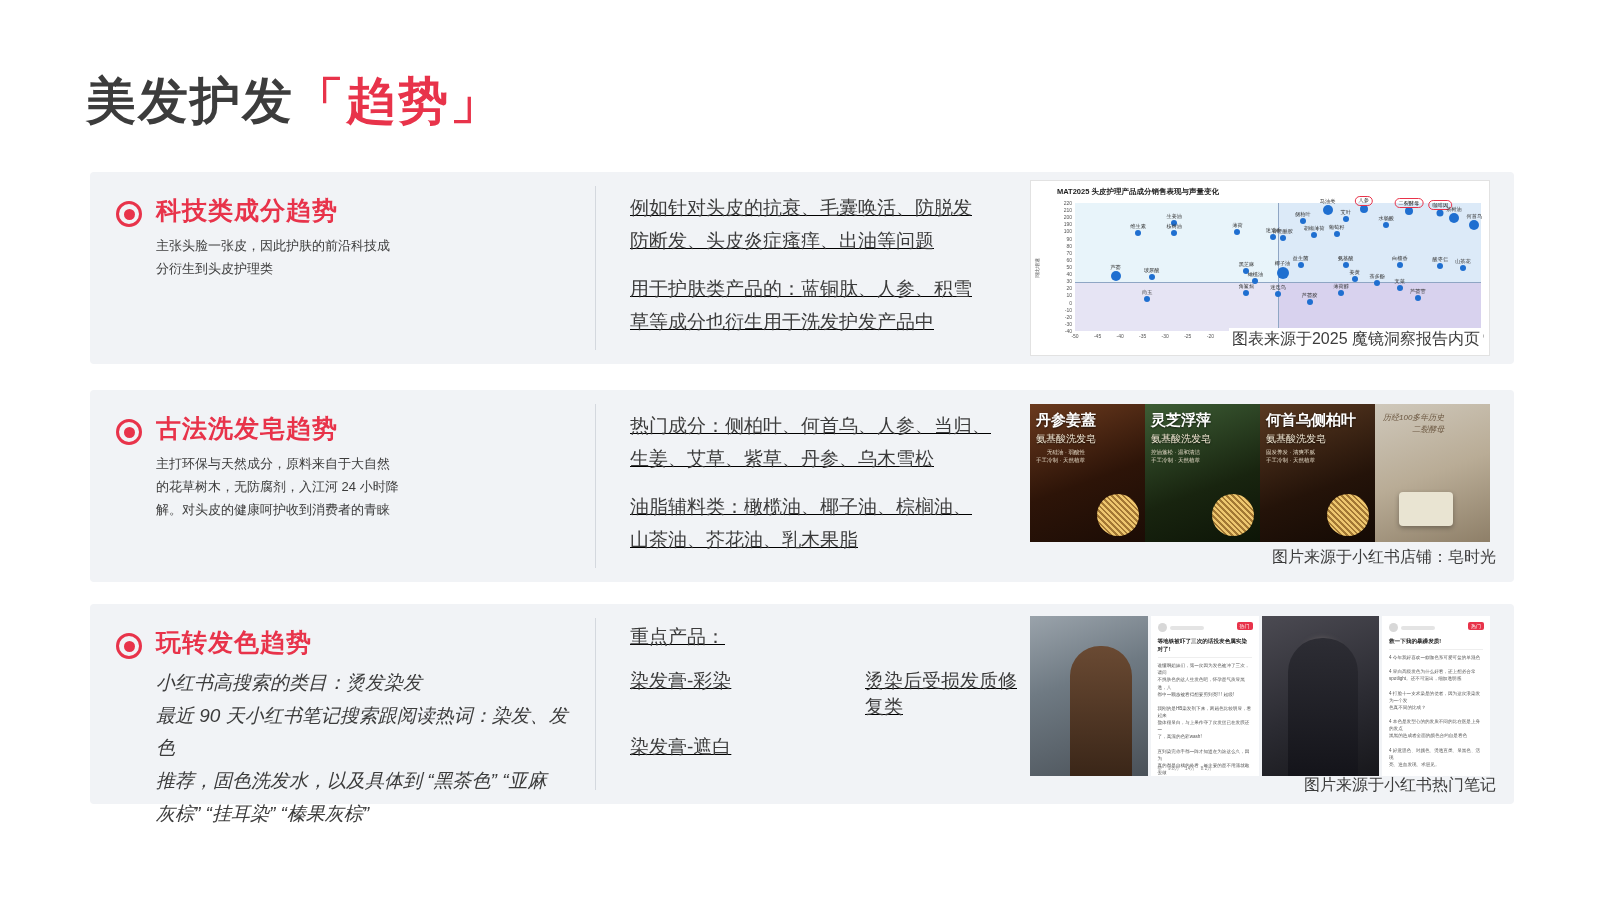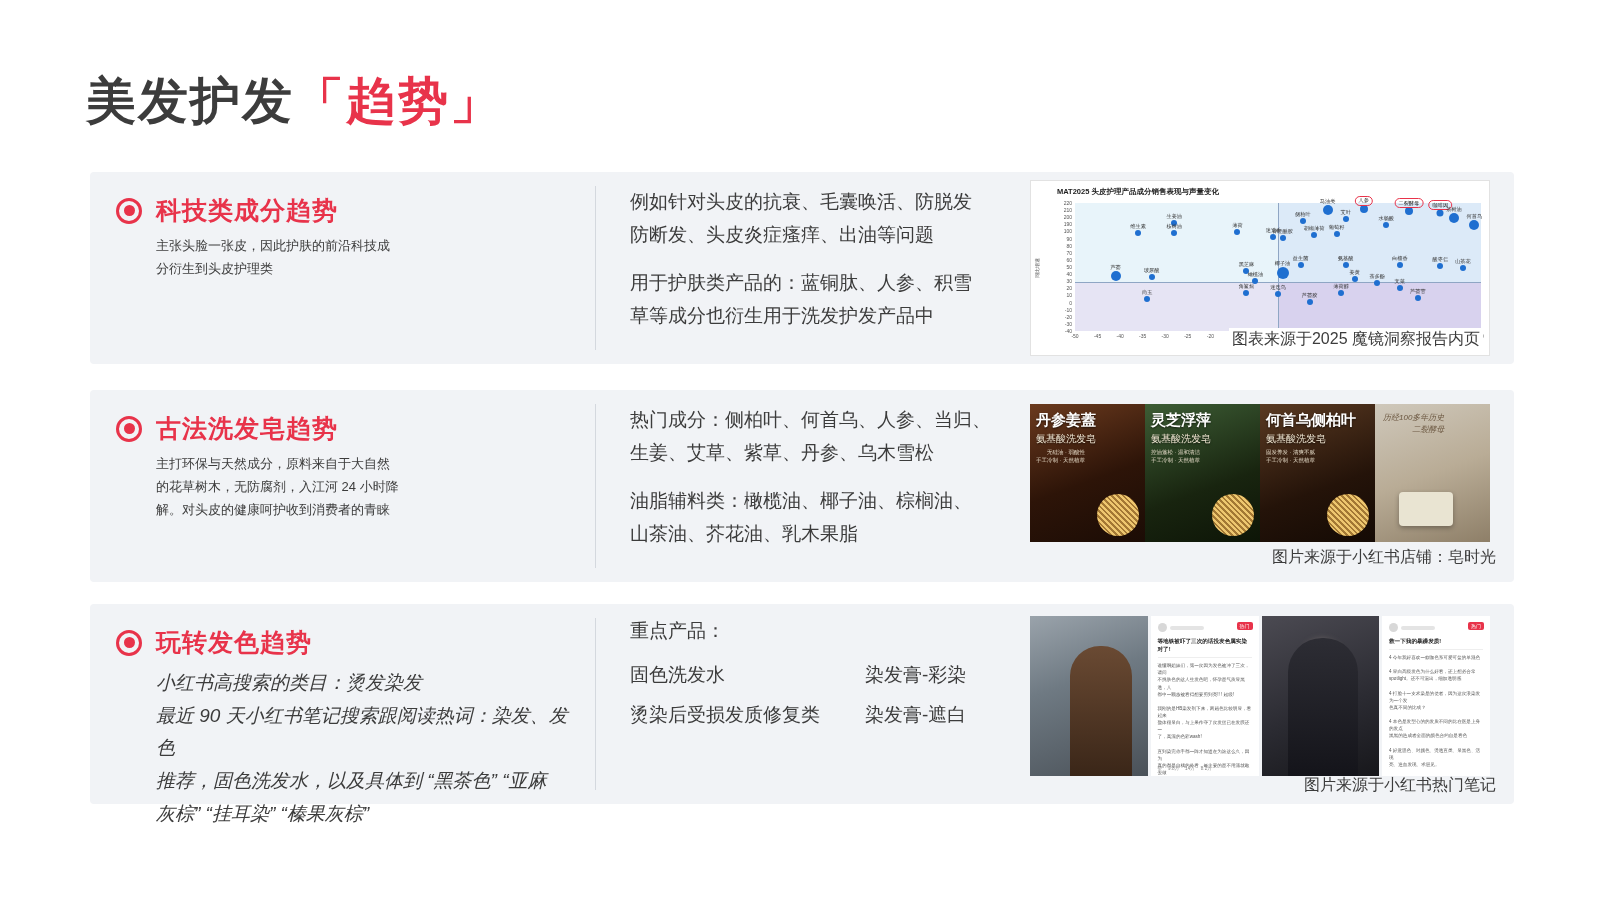--- a/index.html
+++ b/index.html
@@ -49,32 +49,33 @@
   .divider {
     position: absolute;
     left: 505px; top: 14px;
     width: 1px; bottom: 14px;
     background: #d4d8de;
   }
   .col-mid {
     position: absolute;
     left: 540px; top: 0;
     width: 400px; height: 100%;
-    padding-top: 14px;
+    padding-top: 20px;
+    text-decoration: underline;
   }
   .col-right {
     position: absolute;
     right: 14px; top: 0;
     width: 470px; height: 100%;
   }
 
   
   .heading-wrap {
     display: flex;
-    align-items: center;
+    align-items: flex-end;
     gap: 14px;
     margin-bottom: 8px;
   }
   .ring {
     width: 26px; height: 26px;
     border-radius: 50%;
     border: 3px solid #e8334a;
     display: flex; align-items: center; justify-content: center;
     flex: 0 0 auto;
   }
@@ -590,21 +591,20 @@
       </div>
       <div class="body-text small">小红书高搜索的类目：烫发染发
 最近 90 天小红书笔记搜索跟阅读热词：染发、发色
 推荐，固色洗发水，以及具体到 “黑茶色” “亚麻
 灰棕” “挂耳染” “榛果灰棕”</div>
     </div>
     <div class="divider"></div>
     <div class="col-mid">
       <div class="mid-label">重点产品：</div>
       <div class="prod-grid">
-        <div>固色洗发水</div>
         <div>染发膏-彩染</div>
         <div>烫染后受损发质修复类</div>
         <div>染发膏-遮白</div>
       </div>
     </div>
     <div class="col-right">
       <div class="notes">
         <div class="note-photo np1"></div>
         <div class="note-card">
           <div class="badge">热门</div>

